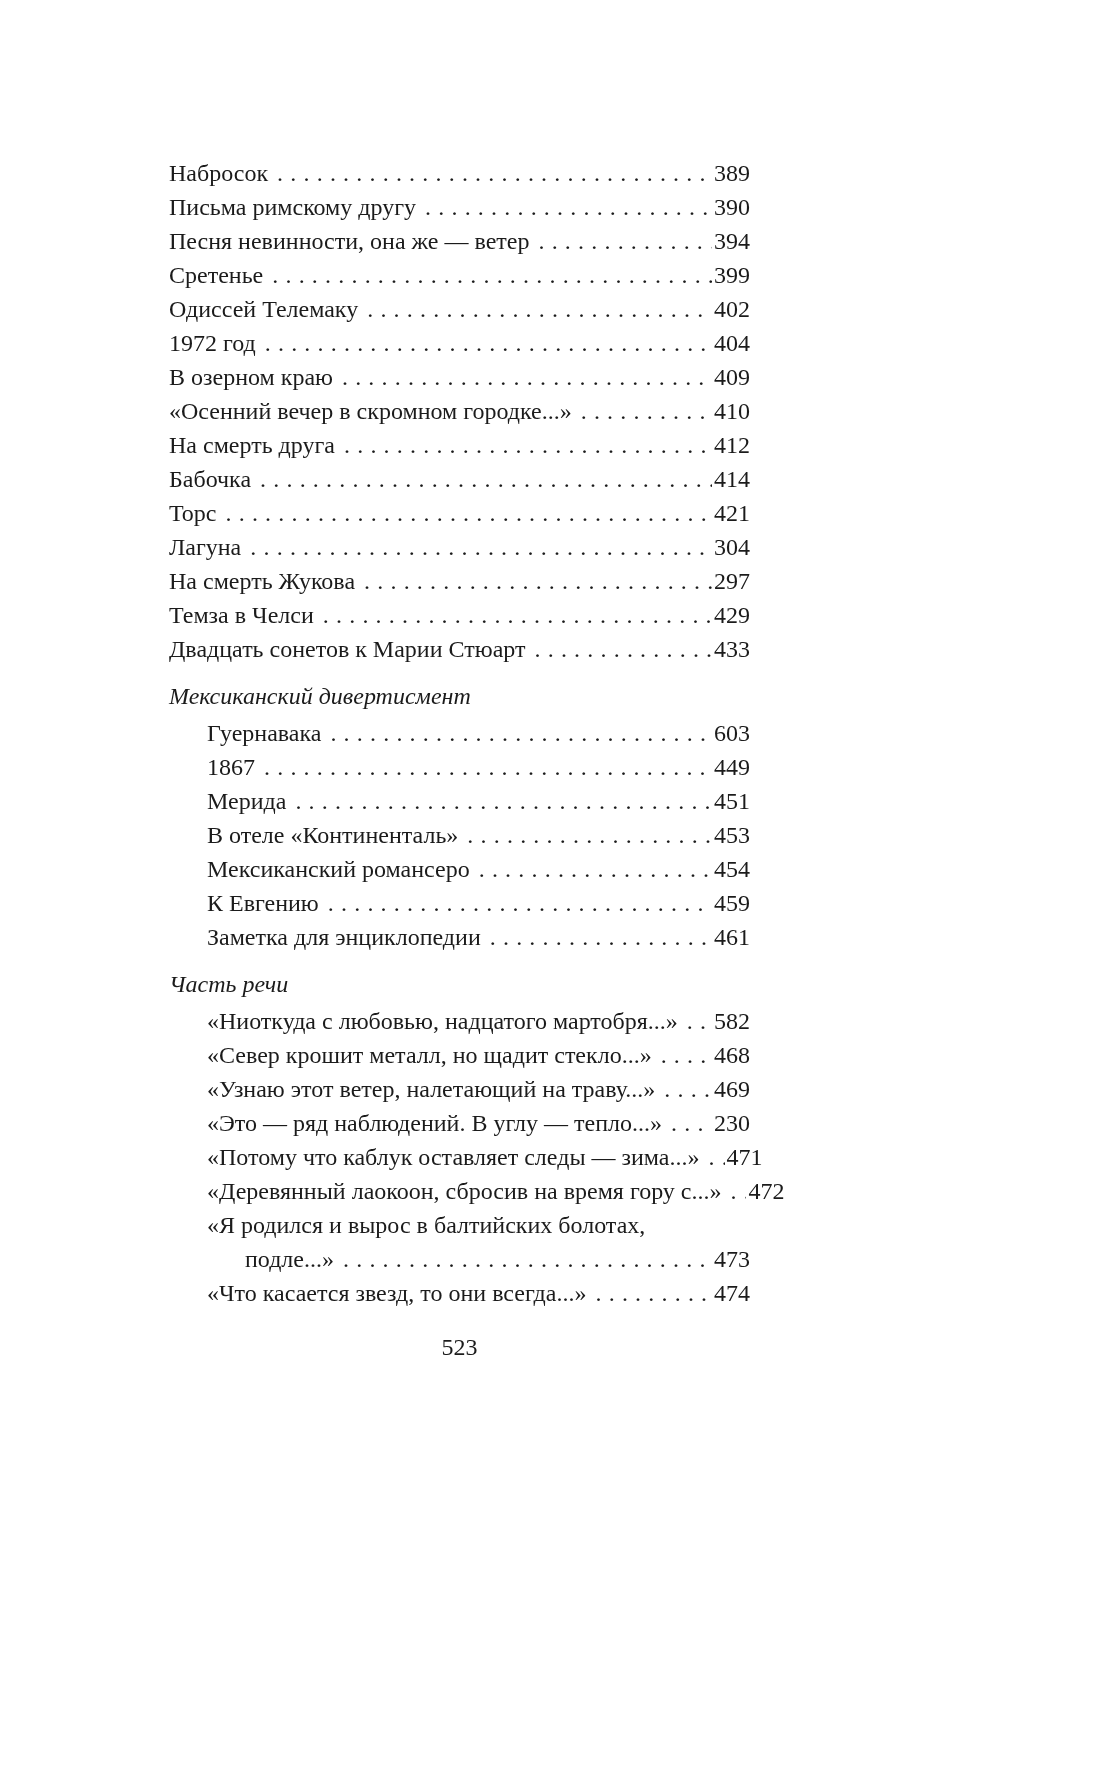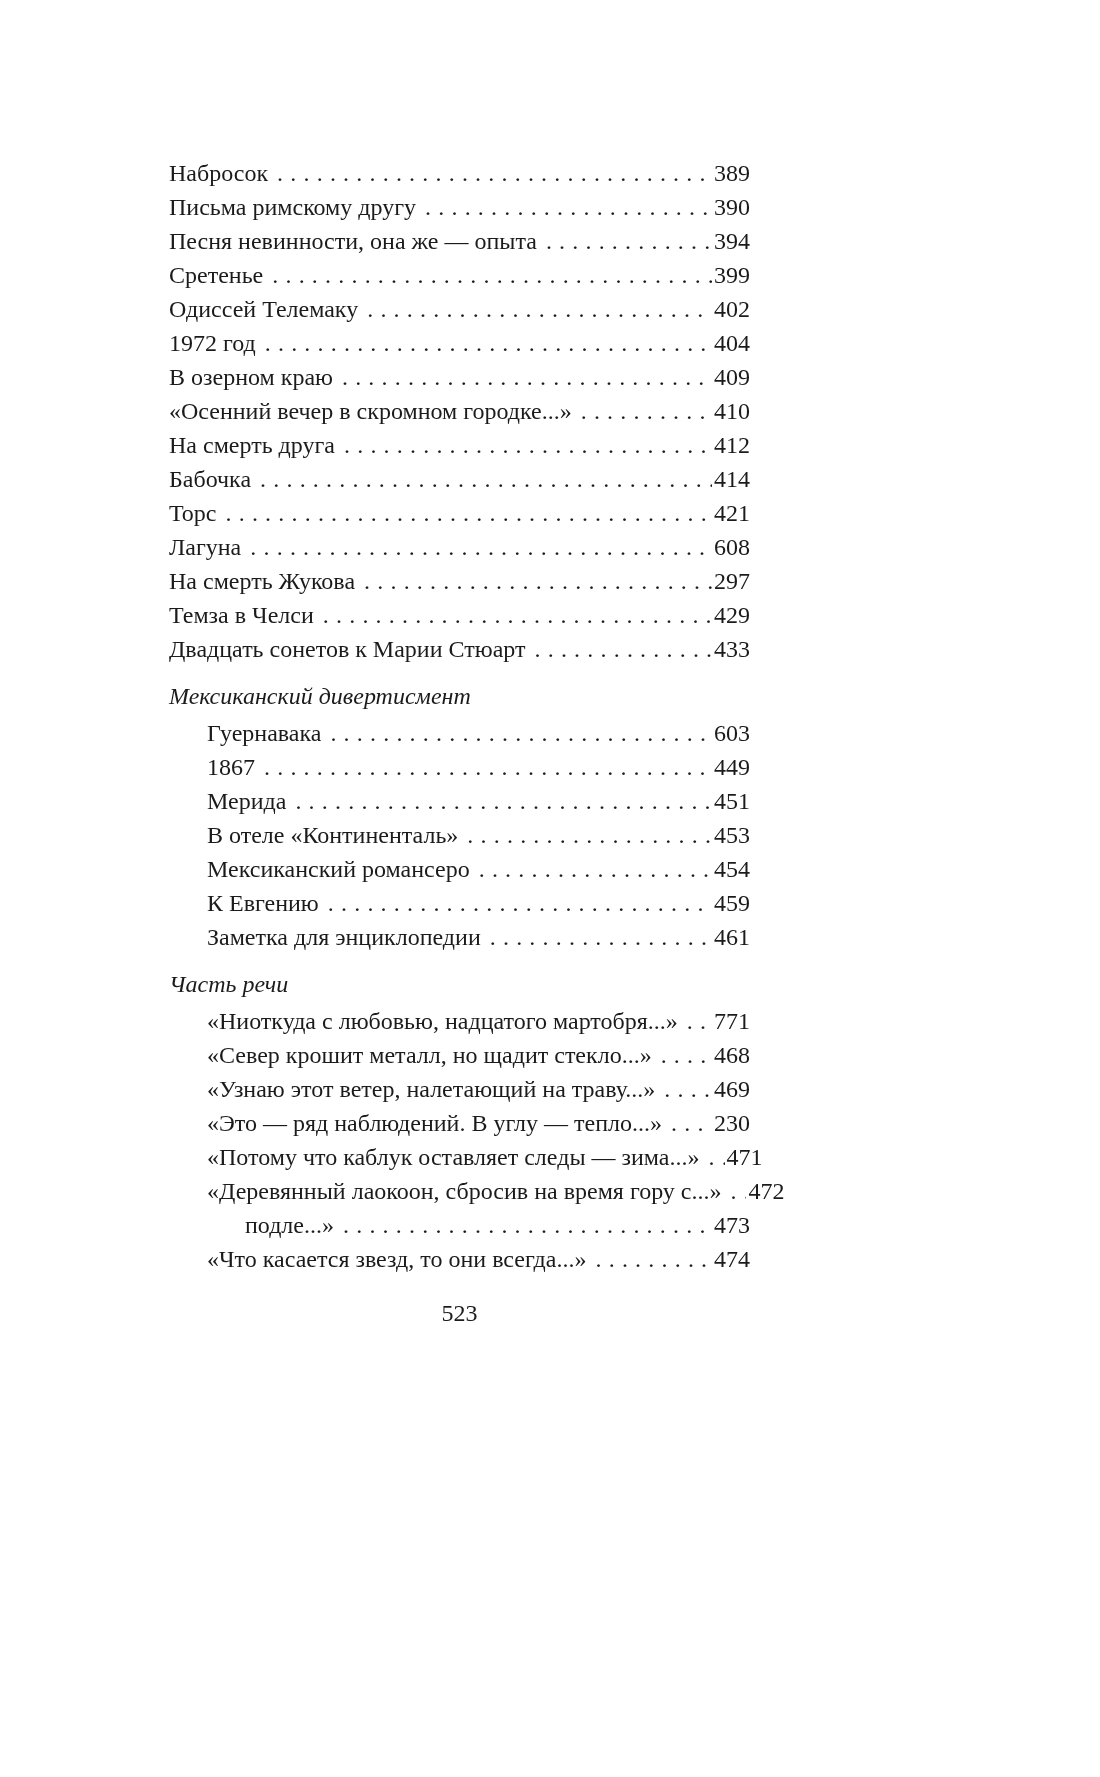--- a/index.html
+++ b/index.html
@@ -66,21 +66,21 @@
       </div>
       <div class="toc-entry lvl0">
         <div class="toc-row">
           <span class="toc-title">Письма римскому другу</span>
           <span class="toc-leader"></span>
           <span class="toc-page">390</span>
         </div>
       </div>
       <div class="toc-entry lvl0">
         <div class="toc-row">
-          <span class="toc-title">Песня невинности, она же — опыта</span>
+          <span class="toc-title">Песня невинности, она же — ветер</span>
           <span class="toc-leader"></span>
           <span class="toc-page">394</span>
         </div>
       </div>
       <div class="toc-entry lvl0">
         <div class="toc-row">
           <span class="toc-title">Сретенье</span>
           <span class="toc-leader"></span>
           <span class="toc-page">399</span>
         </div>
@@ -131,21 +131,21 @@
         <div class="toc-row">
           <span class="toc-title">Торс</span>
           <span class="toc-leader"></span>
           <span class="toc-page">421</span>
         </div>
       </div>
       <div class="toc-entry lvl0">
         <div class="toc-row">
           <span class="toc-title">Лагуна</span>
           <span class="toc-leader"></span>
-          <span class="toc-page">608</span>
+          <span class="toc-page">304</span>
         </div>
       </div>
       <div class="toc-entry lvl0">
         <div class="toc-row">
           <span class="toc-title">На смерть Жукова</span>
           <span class="toc-leader"></span>
           <span class="toc-page">297</span>
         </div>
       </div>
       <div class="toc-entry lvl0">
@@ -210,21 +210,21 @@
           <span class="toc-title">Заметка для энциклопедии</span>
           <span class="toc-leader"></span>
           <span class="toc-page">461</span>
         </div>
       </div>
       <div class="toc-section">Часть речи</div>
       <div class="toc-entry lvl1">
         <div class="toc-row">
           <span class="toc-title">«Ниоткуда с любовью, надцатого мартобря...»</span>
           <span class="toc-leader"></span>
-          <span class="toc-page">771</span>
+          <span class="toc-page">582</span>
         </div>
       </div>
       <div class="toc-entry lvl1">
         <div class="toc-row">
           <span class="toc-title">«Север крошит металл, но щадит стекло...»</span>
           <span class="toc-leader"></span>
           <span class="toc-page">468</span>
         </div>
       </div>
       <div class="toc-entry lvl1">
@@ -249,20 +249,21 @@
         </div>
       </div>
       <div class="toc-entry lvl1">
         <div class="toc-row">
           <span class="toc-title">«Деревянный лаокоон, сбросив на время гору с...»</span>
           <span class="toc-leader"></span>
           <span class="toc-page">472</span>
         </div>
       </div>
       <div class="toc-entry lvl1">
+        <div class="toc-title">«Я родился и вырос в балтийских болотах,</div>
         <div class="toc-row cont">
           <span class="toc-title">подле...»</span>
           <span class="toc-leader"></span>
           <span class="toc-page">473</span>
         </div>
       </div>
       <div class="toc-entry lvl1">
         <div class="toc-row">
           <span class="toc-title">«Что касается звезд, то они всегда...»</span>
           <span class="toc-leader"></span>

